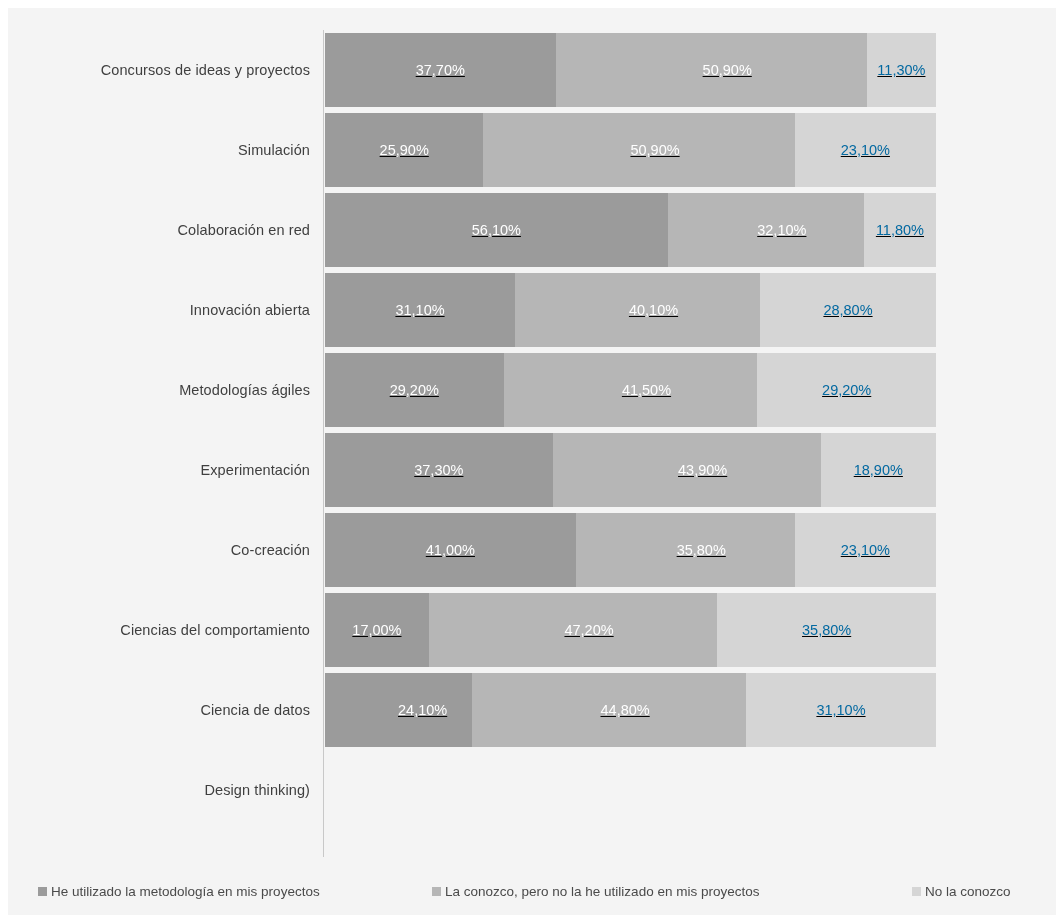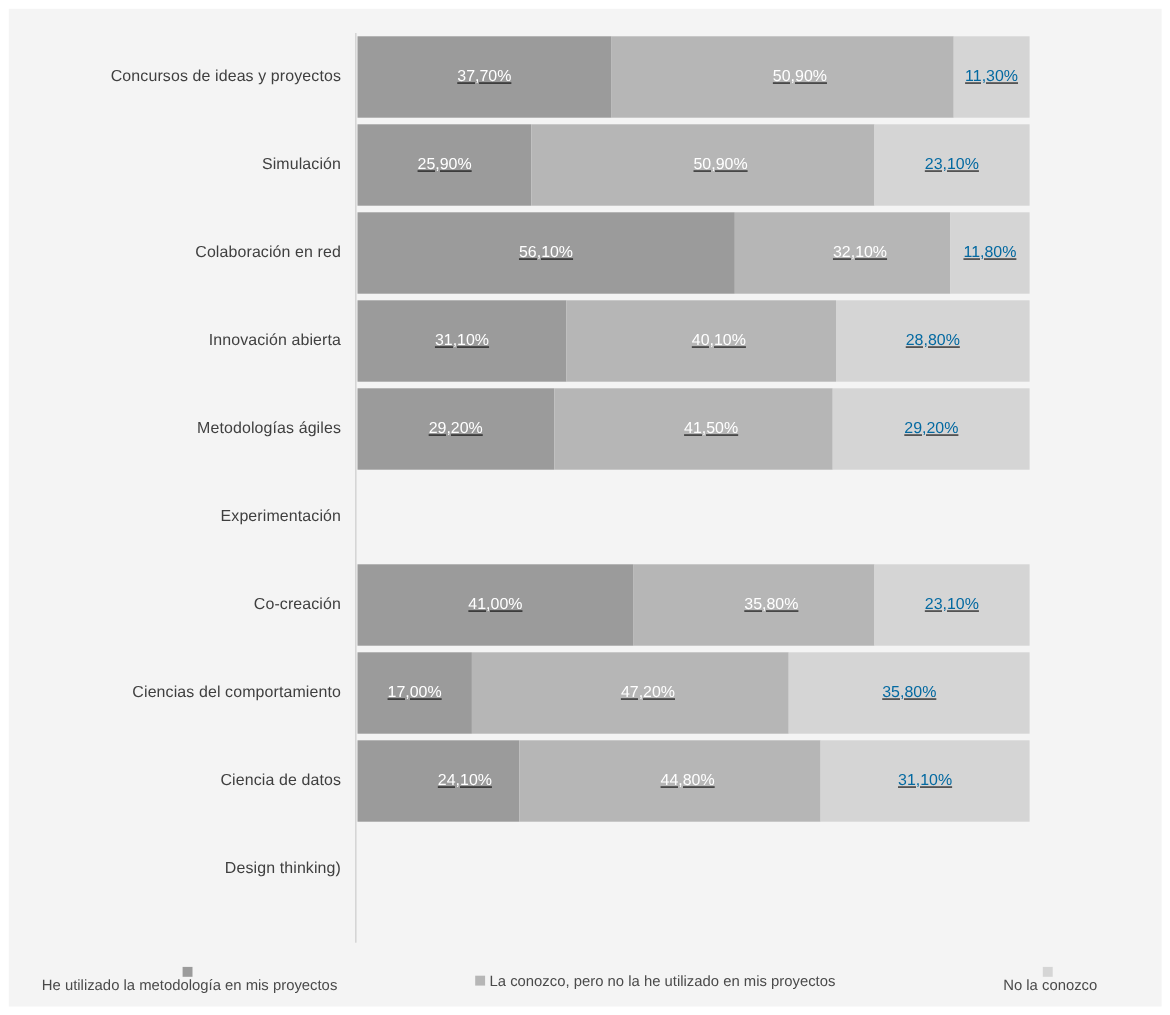--- a/index.html
+++ b/index.html
@@ -106,23 +106,23 @@
     font-size: 13.5px;
     color: #4a4a4a;
     white-space: nowrap;
   }
   .legend-swatch {
     width: 9px;
     height: 9px;
     margin-right: 4px;
     flex: 0 0 auto;
   }
-  #legend-item-0 { position: absolute; left: 30px; flex-direction: column; }
+  #legend-item-0 { position: absolute; left: 30px; }
   #legend-item-1 { position: absolute; left: 424px; }
-  #legend-item-2 { position: absolute; left: 904px; flex-direction: column; }
+  #legend-item-2 { position: absolute; left: 904px; }
 </style>
 </head>
 <body>
 
 <div id="chart-root">
 
   <div id="axis-line"></div>
 
   <div id="plot">
       <div class="bar-row">
@@ -190,20 +190,31 @@
           <div class="seg seg-1" style="flex: 0 0 41.5415%; background: rgb(182, 182, 182);">
             <span>41,50%</span>
           </div>
           <div class="seg seg-2" style="flex: 0 0 29.2292%; background: rgb(213, 213, 213);">
             <span>29,20%</span>
           </div>
         </div>
       </div>
       <div class="bar-row">
         <div class="cat-label">Experimentación</div>
+        <div class="bar-track">
+          <div class="seg seg-0" style="flex: 0 0 37.2627%; background: rgb(155, 155, 155);">
+            <span>37,30%</span>
+          </div>
+          <div class="seg seg-1" style="flex: 0 0 43.8561%; background: rgb(182, 182, 182);">
+            <span>43,90%</span>
+          </div>
+          <div class="seg seg-2" style="flex: 0 0 18.8811%; background: rgb(213, 213, 213);">
+            <span>18,90%</span>
+          </div>
+        </div>
       </div>
       <div class="bar-row">
         <div class="cat-label">Co-creación</div>
         <div class="bar-track">
           <div class="seg seg-0" style="flex: 0 0 41.041%; background: rgb(155, 155, 155);">
             <span>41,00%</span>
           </div>
           <div class="seg seg-1" style="flex: 0 0 35.8358%; background: rgb(182, 182, 182);">
             <span>35,80%</span>
           </div>

